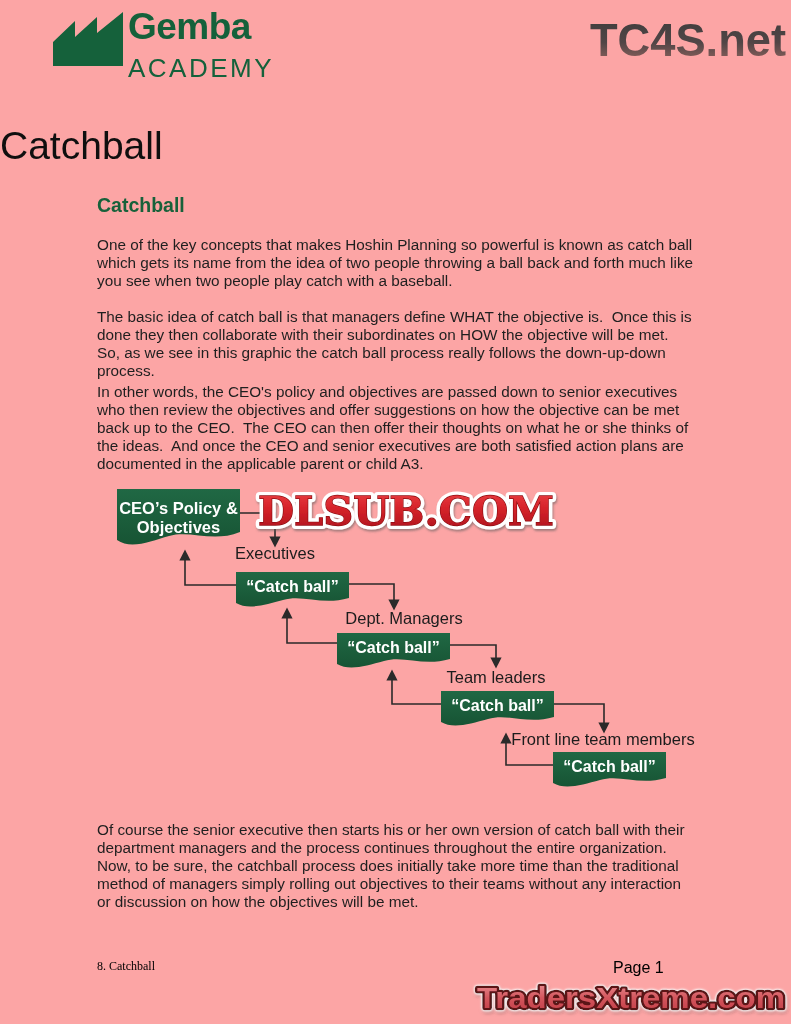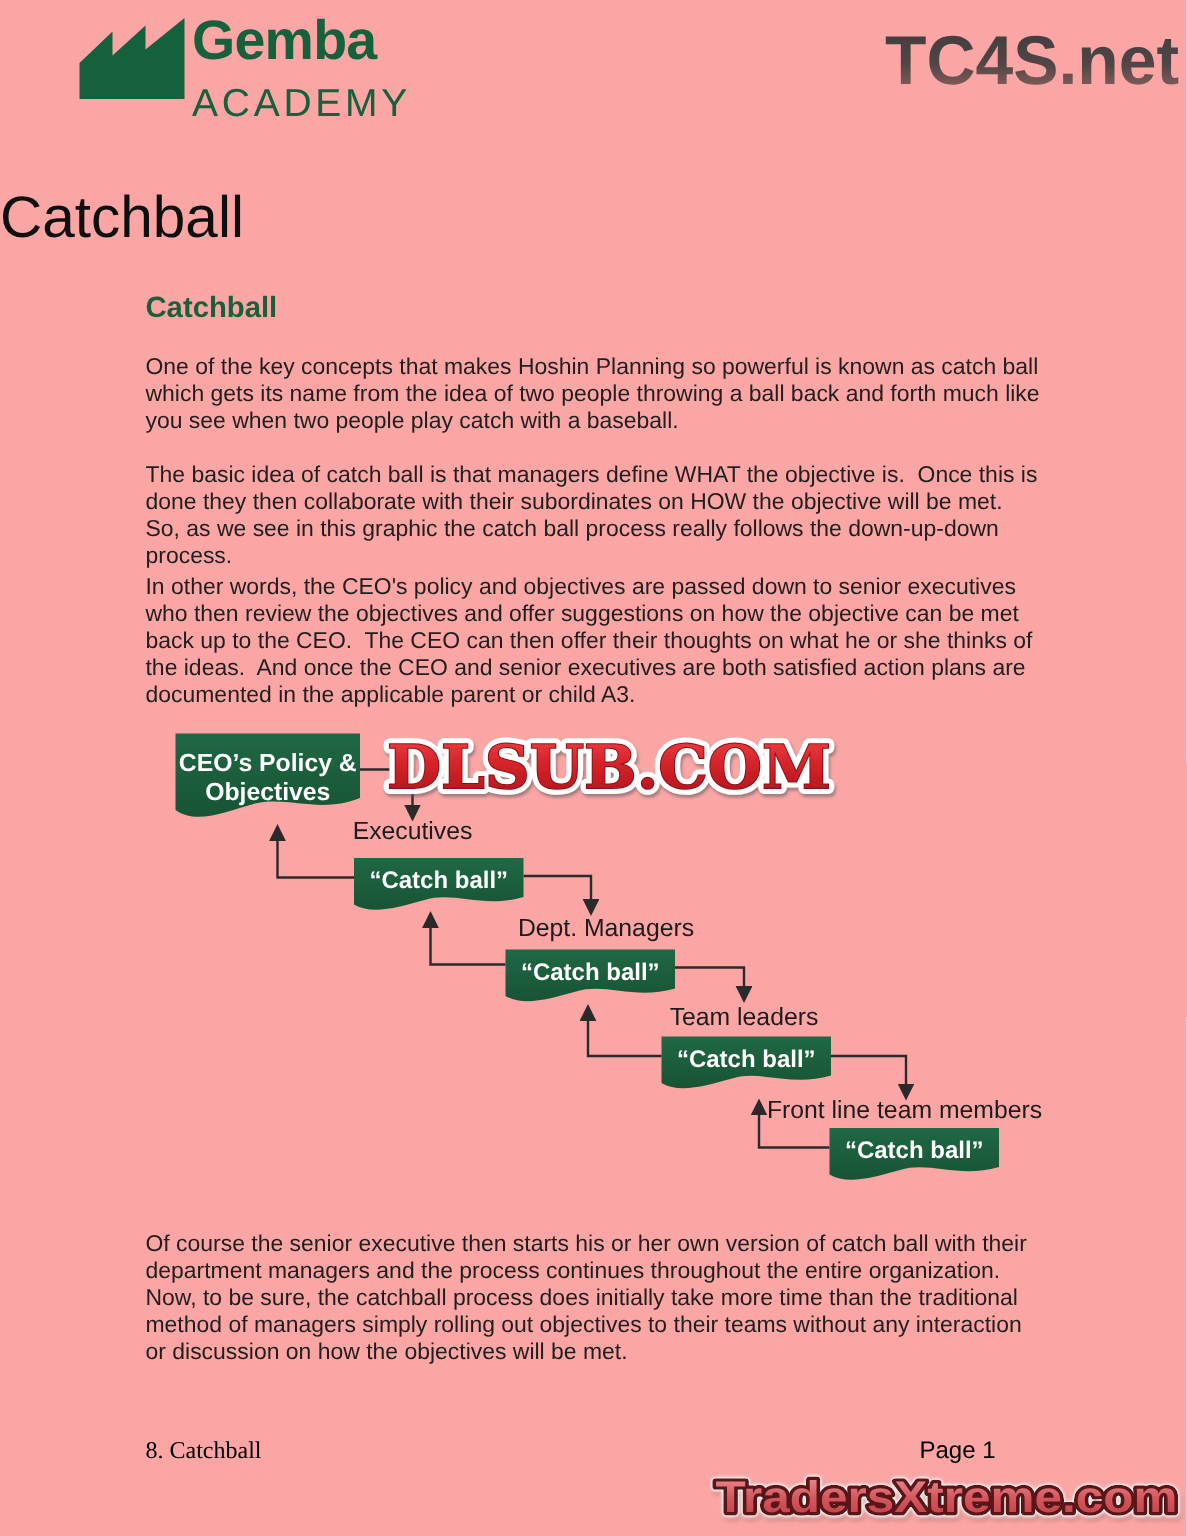--- a/index.html
+++ b/index.html
@@ -17,21 +17,21 @@
   .doc-title{position:absolute;left:0;top:124px;width:791px;
     font-size:39px;font-weight:400;color:#0f0f0f;}
   .section-heading{position:absolute;left:97px;top:194px;font-size:19.5px;
     font-weight:bold;color:#17613A;}
   
   .para{position:absolute;left:97px;width:600px;font-size:15.3px;line-height:18px;
     color:#1f1f1f;white-space:pre-wrap;}
   .p1{top:236px;} .p2{top:308px;} .p3{top:383px;} .p4{top:808px;margin-top:13px;}
   
   .footer-left{position:absolute;left:97px;top:959px;font-family:"Liberation Serif",serif;
-    font-size:16px;color:#000;}
+    font-size:12px;color:#000;}
   .footer-right{position:absolute;left:613px;top:959px;font-family:Liberation Sans, sans-serif;
     font-size:16px;color:#000;}
   svg text{font-family:"Liberation Sans",sans-serif;}
   .wm-serif{font-family:"DejaVu Serif",serif;}
 </style>
 </head>
 <body>
 
 <div class="page">
 

